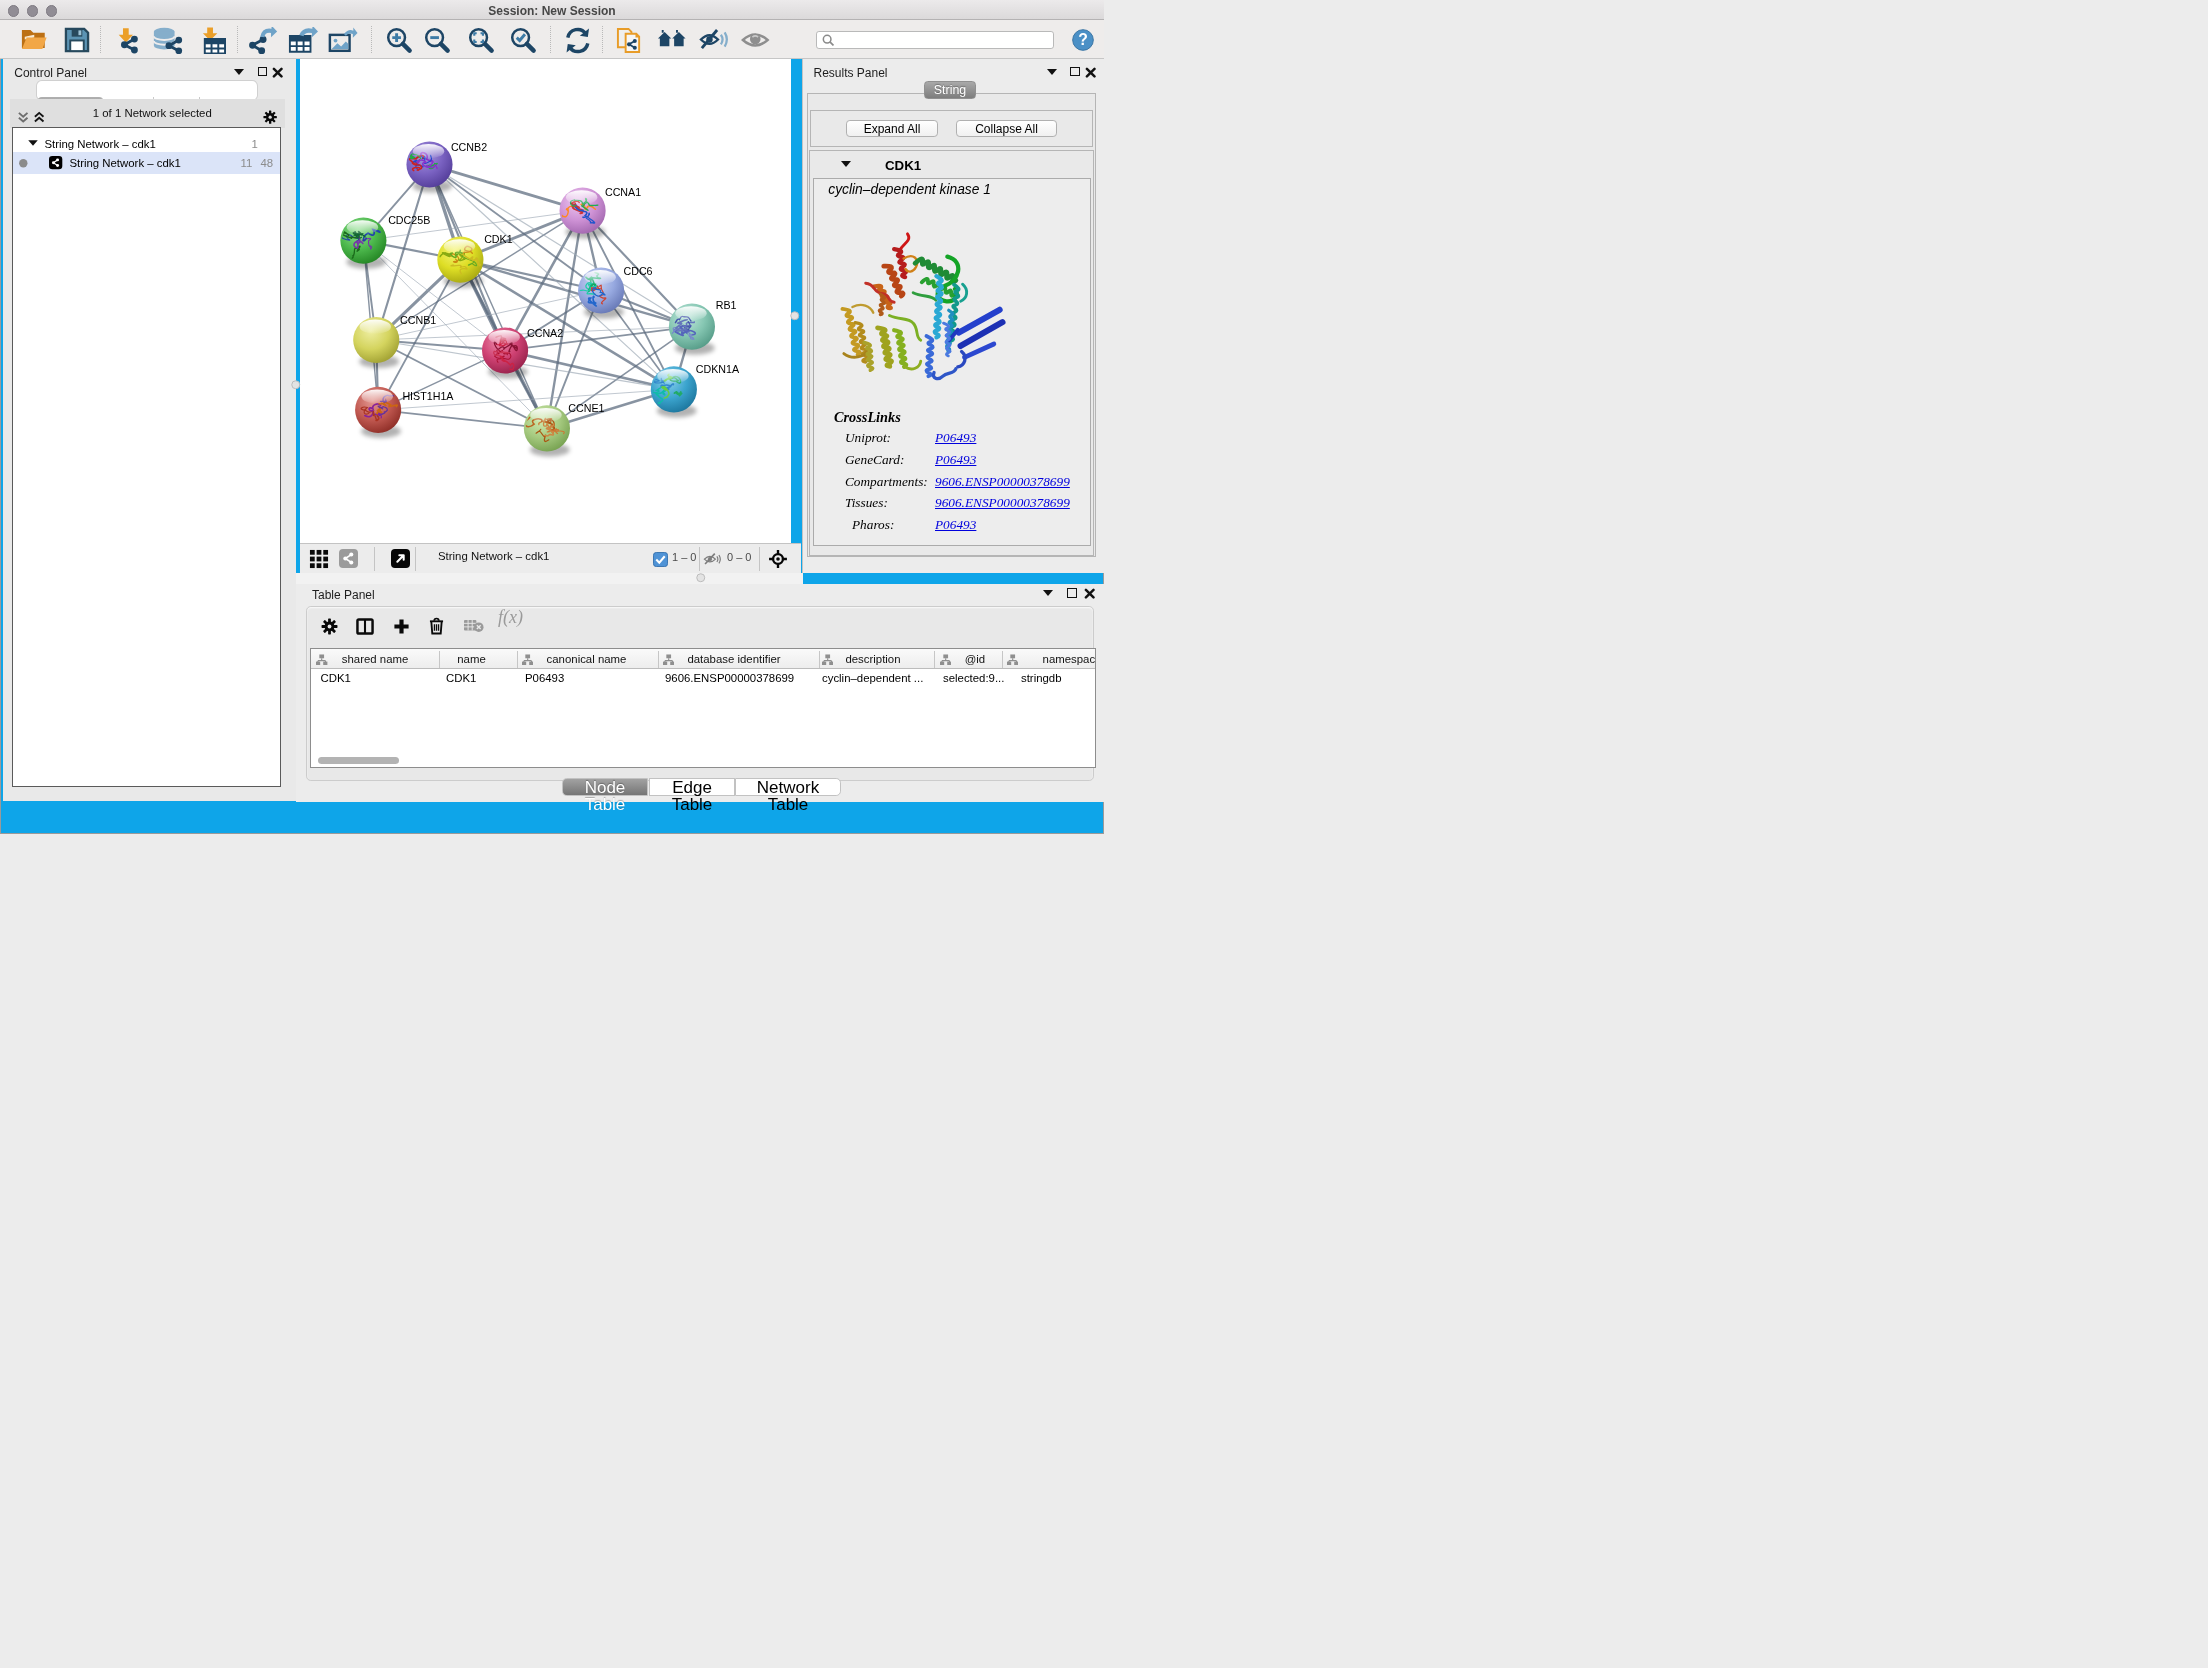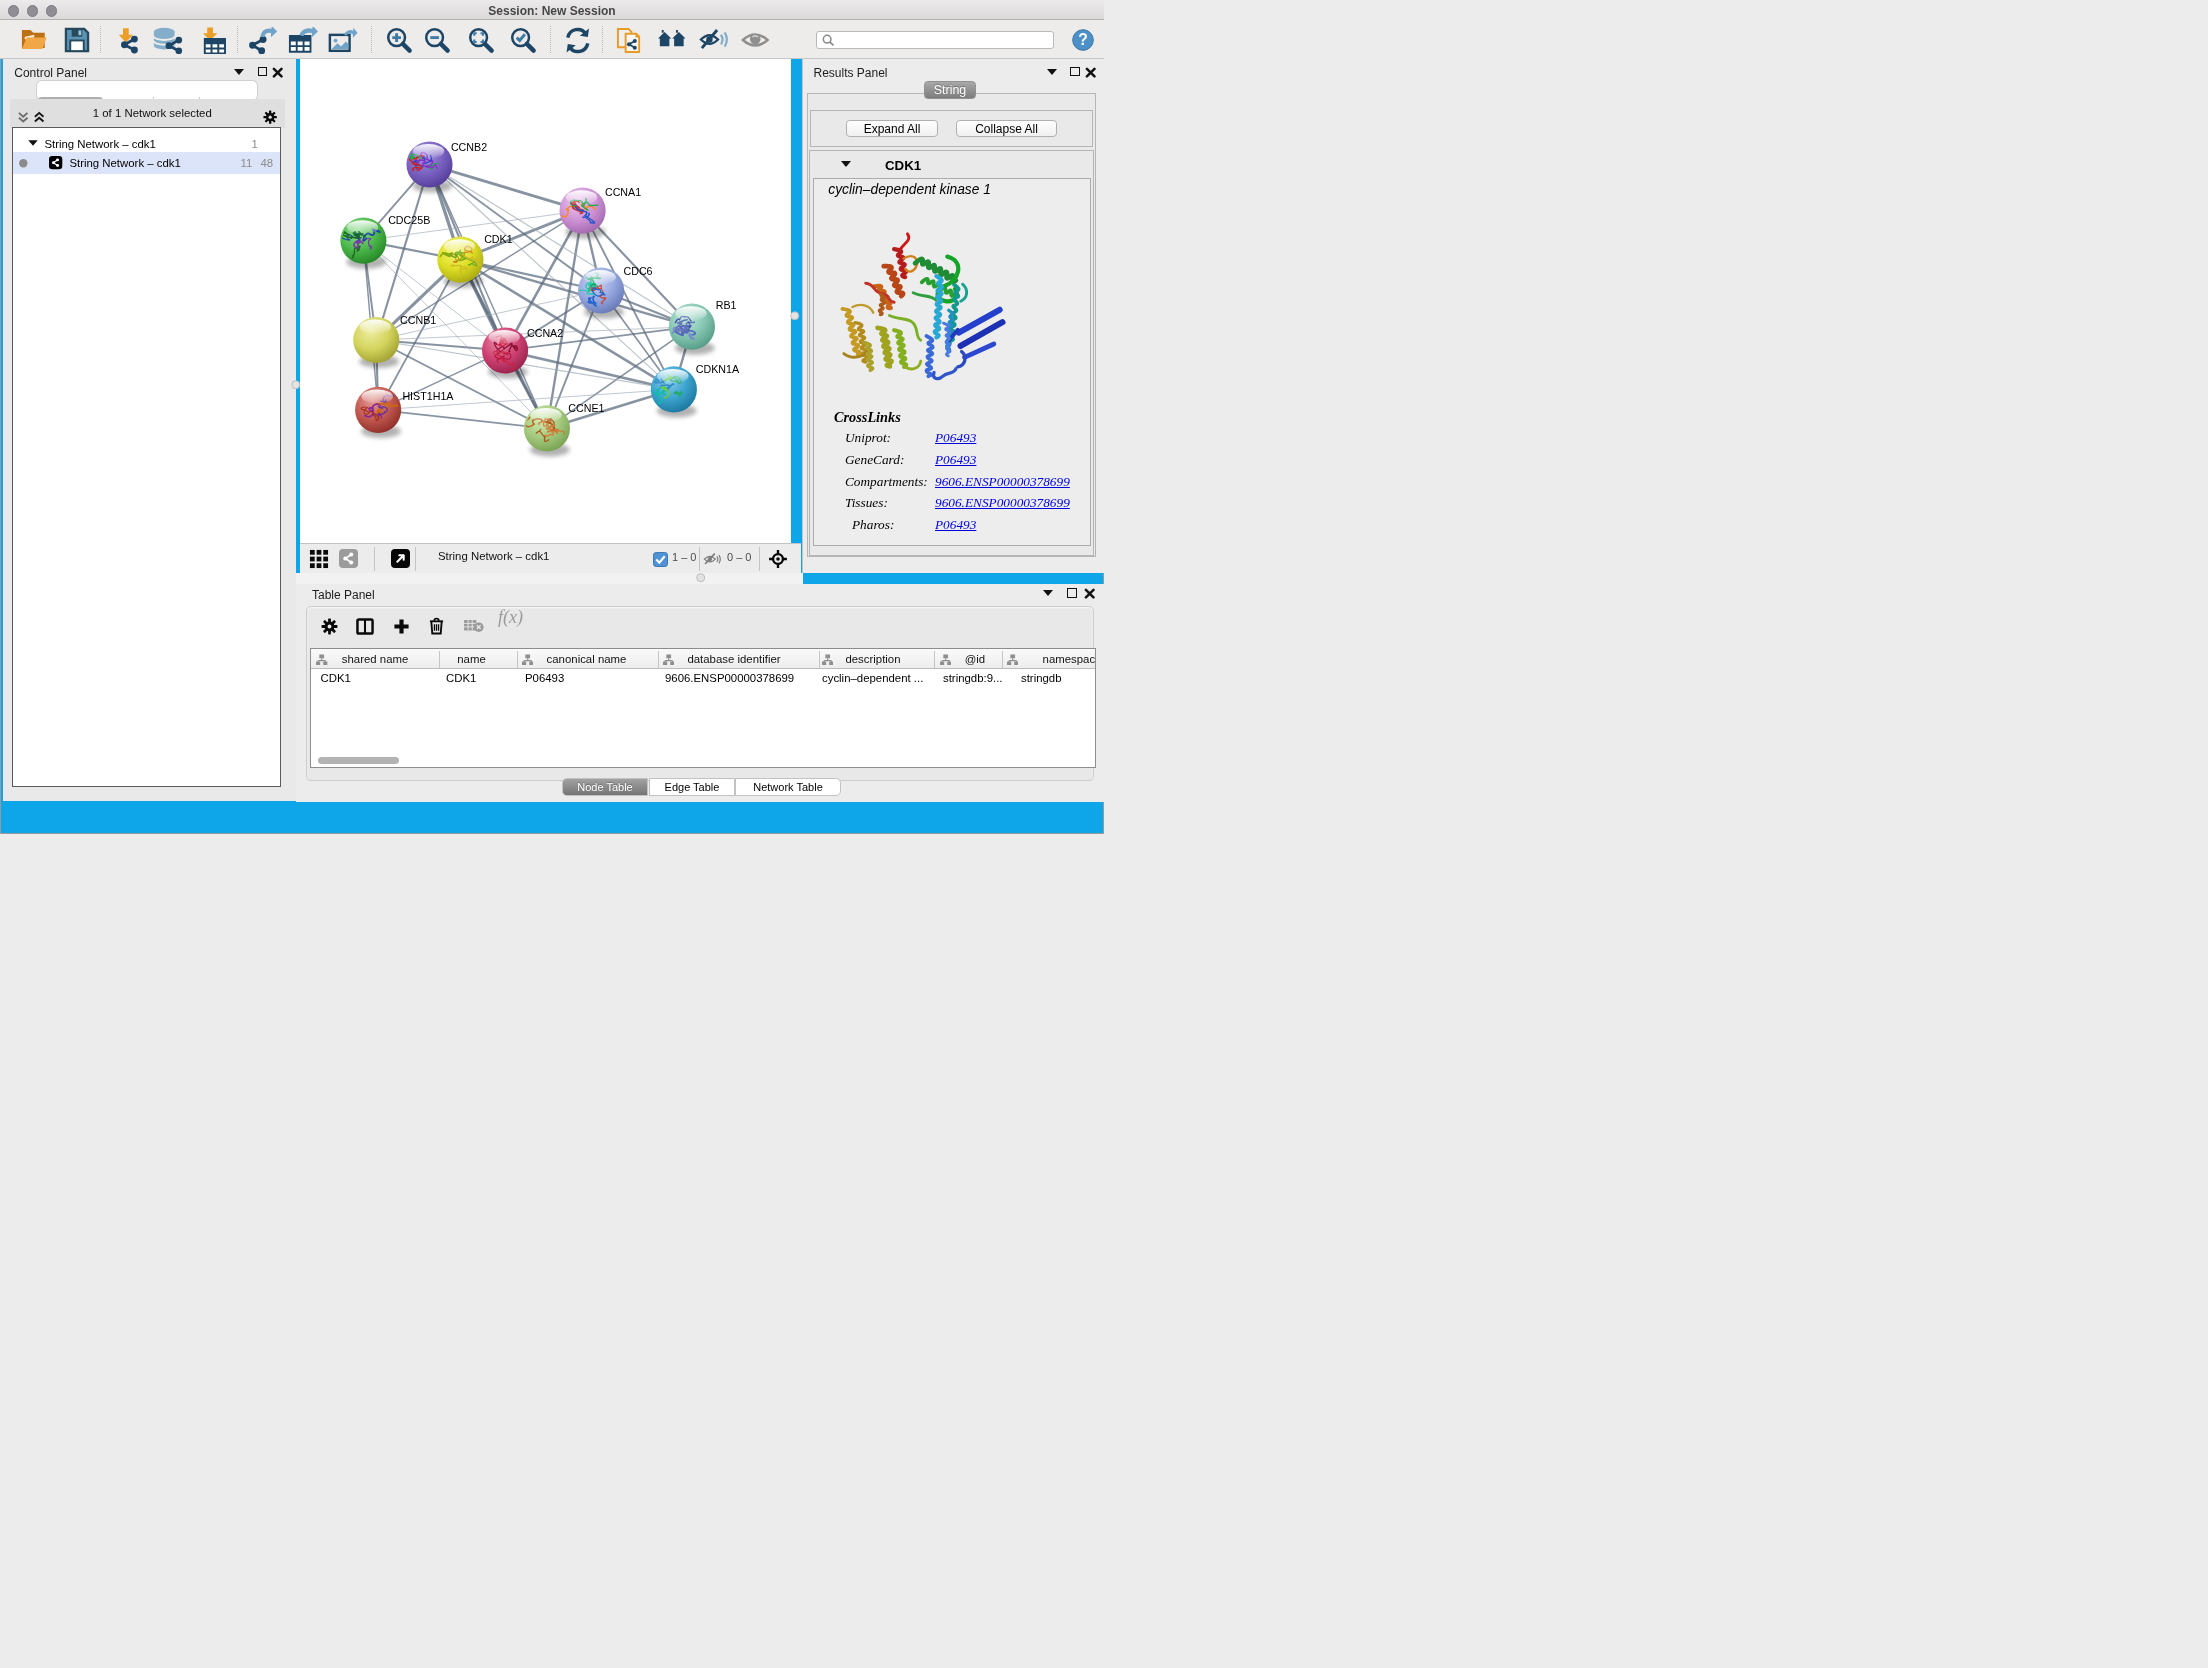--- a/index.html
+++ b/index.html
@@ -48,21 +48,21 @@
 #tp-inset { position:absolute; left:306px; top:606px; width:788px; height:175px; background:#e8e8e8; border:1px solid #cccccc; border-radius:4.8px; box-shadow: inset 0 1px 1.9px rgba(255,255,255,0.8);}
 #tbl { position:absolute; left:310px; top:648px; width:786px; height:120px; background:#fff; border:1px solid #8d8d8d; }
 #thead { position:absolute; left:0; top:0; width:100%; height:20.4px; background:linear-gradient(#fafafa,#ededed); border-bottom:1px solid #bcbcbc; font-size:11.4px; color:#111; }
 .thsep { position:absolute; top:1.9px; height:17px; width:0; border-left:1px solid #c6c6c6; }
 .th { position:absolute; top:0; line-height:20px; text-align:center; }
 .td { position:absolute; top:23px; font-size:11.4px; color:#000; }
 #hscroll { position:absolute; left:6.7px; bottom:3.3px; width:81px; height:6.7px; background:#b3b3b3; border-radius:3.8px; }
 .treeic { width:11.4px; height:11.4px; }
 #tbl { overflow:hidden; }
 
-.seg { position:absolute; top:778px; height:18px; background:#fff; border:1px solid #c2c2c2; font-size:11px; text-align:center; line-height:17px; color:#000;}
+.seg { position:absolute; top:778px; height:18px; background:#fff; border:1px solid #c2c2c2; font-size:17px; text-align:center; line-height:17px; color:#000;}
 
 #statusbar { left:0px; top:801px; width:1104px; height:33px; background:#ececec; border-top:1px solid #c6c6c6; }
 .sbtn { position:absolute; top:6.2px; height:22px; background:linear-gradient(#fdfdfd,#ececec); border:1px solid #ababab; }
 svg { display:block; }
 </style>
 </head>
 <body>
 <div id="win">
   <div class="abs" id="titlebar">
     <div class="tl" style="left:8px;"></div>
@@ -806,21 +806,21 @@
       <svg class="abs treeic" style="left:696px; top:4.8px;" viewBox="0 0 12 12" width="11.4" height="11.4">
           <use href="#treeglyph"></use>
         </svg>
       <div class="th" style="left:723px; width:67px; text-align:left; padding-left:8.6px;">namespace</div>
     </div>
     <div class="td" style="left:9.5px;">CDK1</div>
     <div class="td" style="left:135px;">CDK1</div>
     <div class="td" style="left:214px;">P06493</div>
     <div class="td" style="left:354px;">9606.ENSP00000378699</div>
     <div class="td" style="left:511px;">cyclin–dependent ...</div>
-    <div class="td" style="left:632px;">stringdb:9...</div>
+    <div class="td" style="left:632px;">selected:9...</div>
     <div class="td" style="left:710px;">stringdb</div>
     <div id="hscroll"></div>
   </div>
   <div class="seg" style="left:562px; width:86px; border-radius:4.8px 0 0 4.8px; background:linear-gradient(#a2a2a2,#757575); color:#fff; text-shadow:0 -1px 1px rgba(0,0,0,0.3);">Node Table</div>
   <div class="seg" style="left:649px; width:86px;">Edge Table</div>
   <div class="seg" style="left:735px; width:106px; border-radius:0 4.8px 4.8px 0;">Network Table</div>
 </div>
 
 
 </body></html>

